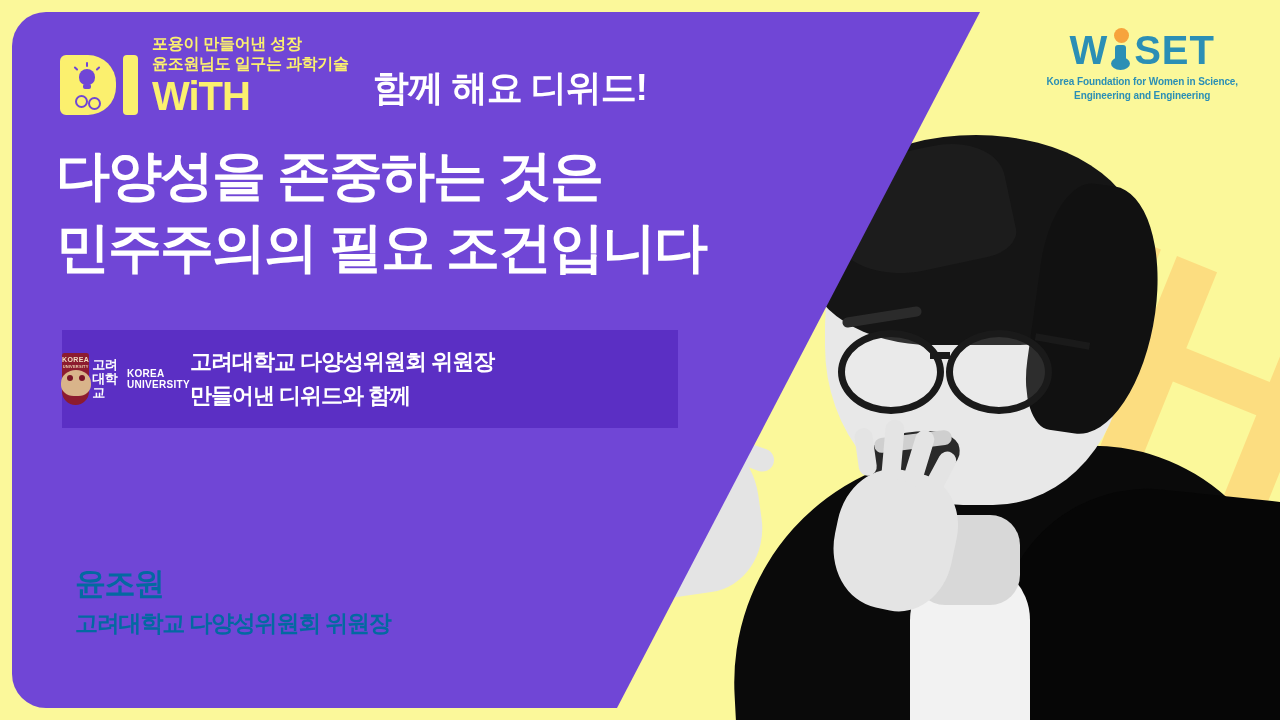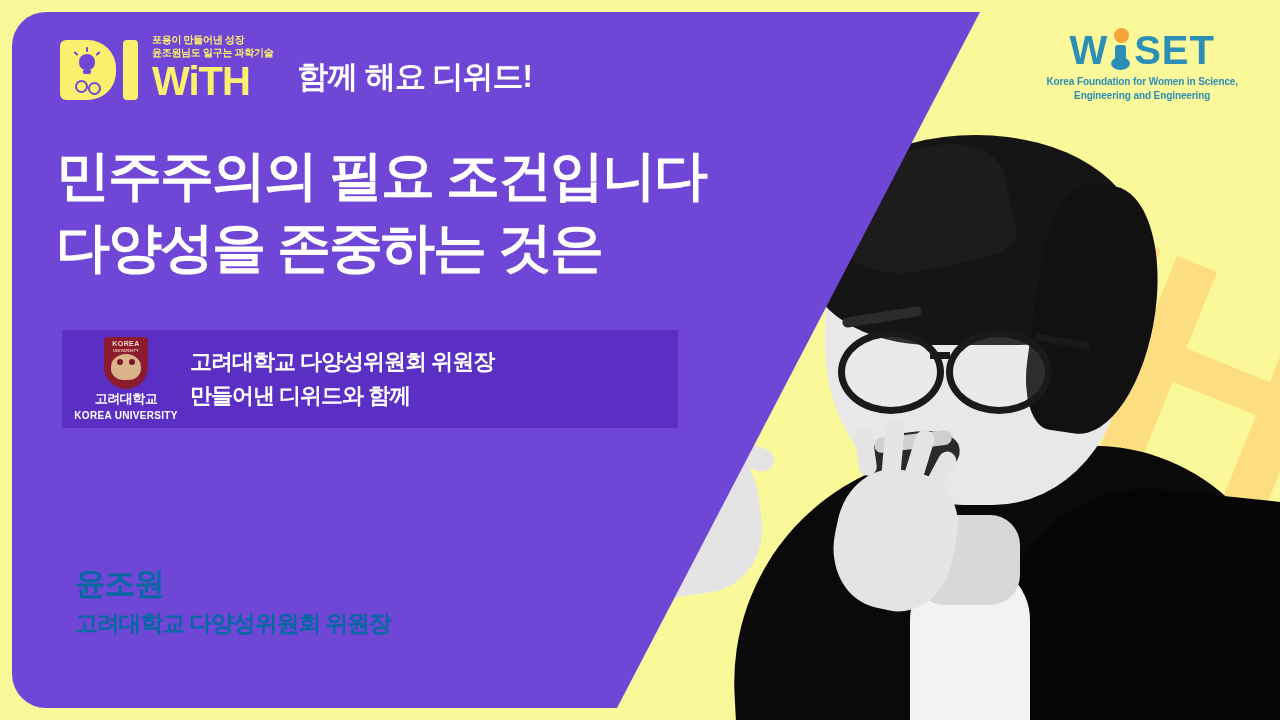--- a/index.html
+++ b/index.html
@@ -134,27 +134,27 @@
     background:#7046d6;
   }
   .bulb .base{
     position:absolute;left:9px;top:17px;width:8px;height:5px;background:#7046d6;border-radius:2px;
   }
   .bulb .ray{position:absolute;width:2px;height:5px;background:#7046d6;border-radius:1px;}
   .gear{position:absolute;width:9px;height:9px;border:2px solid #7046d6;border-radius:50%;background:transparent;}
   .di-I{width:15px;height:60px;background:#fbf06e;border-radius:4px;margin-left:7px;}
   .di-right{display:flex;flex-direction:column;gap:3px;margin-left:4px;}
   .di-tagline{
-    color:#fbf06e;font-size:10px;font-weight:700;line-height:1.25;letter-spacing:-.3px;
+    color:#fbf06e;font-size:16px;font-weight:700;line-height:1.25;letter-spacing:-.3px;
   }
   .di-with{
     color:#fbf06e;font-size:40px;font-weight:800;letter-spacing:-1px;line-height:.95;
   }
   .di-slogan{
-    color:#ffffff;font-size:31px;font-weight:800;letter-spacing:-1px;margin-left:14px;
+    color:#ffffff;font-size:36px;font-weight:800;letter-spacing:-1px;margin-left:14px;
     align-self:flex-end;padding-bottom:2px;
   }
 
   .wiset{position:absolute;right:42px;top:30px;text-align:center;}
   .wiset-word{
     display:flex;align-items:center;justify-content:center;
     color:#2b8fb5;font-size:40px;font-weight:800;letter-spacing:1px;line-height:1;
   }
   .wiset-i{position:relative;width:26px;height:40px;display:inline-block;}
   .wiset-i .dot{
@@ -175,21 +175,21 @@
     position:absolute;left:56px;top:140px;color:#fff;
     font-size:54px;font-weight:800;line-height:1.33;letter-spacing:-2px;
   }
 
   
   .info-box{
     position:absolute;left:62px;top:330px;width:616px;height:98px;
     background:#5b2fc4;display:flex;align-items:center;
   }
   .ku-logo{
-    width:128px;display:flex;flex-direction:column;align-items:center;gap:3px;
+    width:128px;display:flex;flex-direction:row;align-items:center;gap:3px;
   }
   .ku-shield{
     width:44px;height:52px;background:#8c1b2f;
     border-radius:4px 4px 22px 22px;
     display:flex;flex-direction:column;align-items:center;justify-content:flex-start;
     padding-top:3px;box-sizing:border-box;position:relative;
   }
   .ku-korea{color:#f0dcc0;font-size:7px;font-weight:700;letter-spacing:.4px;line-height:1;}
   .ku-univ{color:#e8cfae;font-size:4px;font-weight:700;letter-spacing:.2px;margin-top:1px;}
   .ku-tiger{
@@ -290,22 +290,22 @@
       </span>
       <span>SET</span>
     </div>
     <div class="wiset-sub">
       <div>Korea Foundation for Women in Science,</div>
       <div>Engineering and Engineering</div>
     </div>
   </div>
 
   <div class="headline">
+    <div>다양성을 존중하는 것은</div>
     <div>민주주의의 필요 조건입니다</div>
-    <div>다양성을 존중하는 것은</div>
   </div>
 
   <div class="info-box">
     <div class="ku-logo">
       <div class="ku-shield">
         <div class="ku-korea">KOREA</div>
         <div class="ku-univ">UNIVERSITY</div>
         <div class="ku-tiger"></div>
       </div>
       <div class="ku-kr">고려대학교</div>

